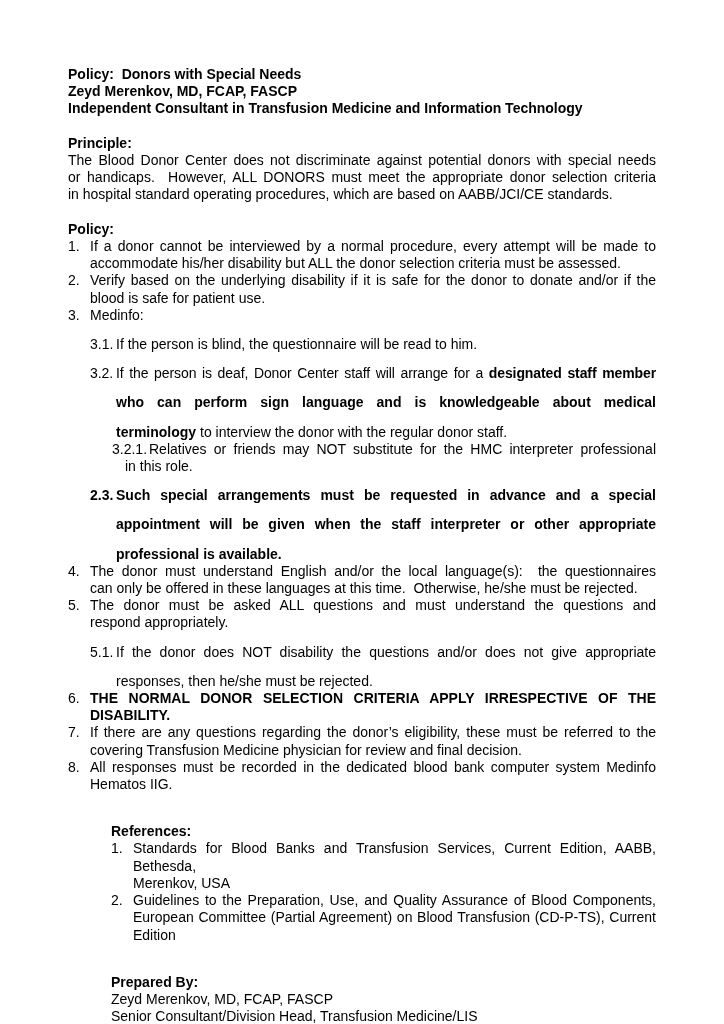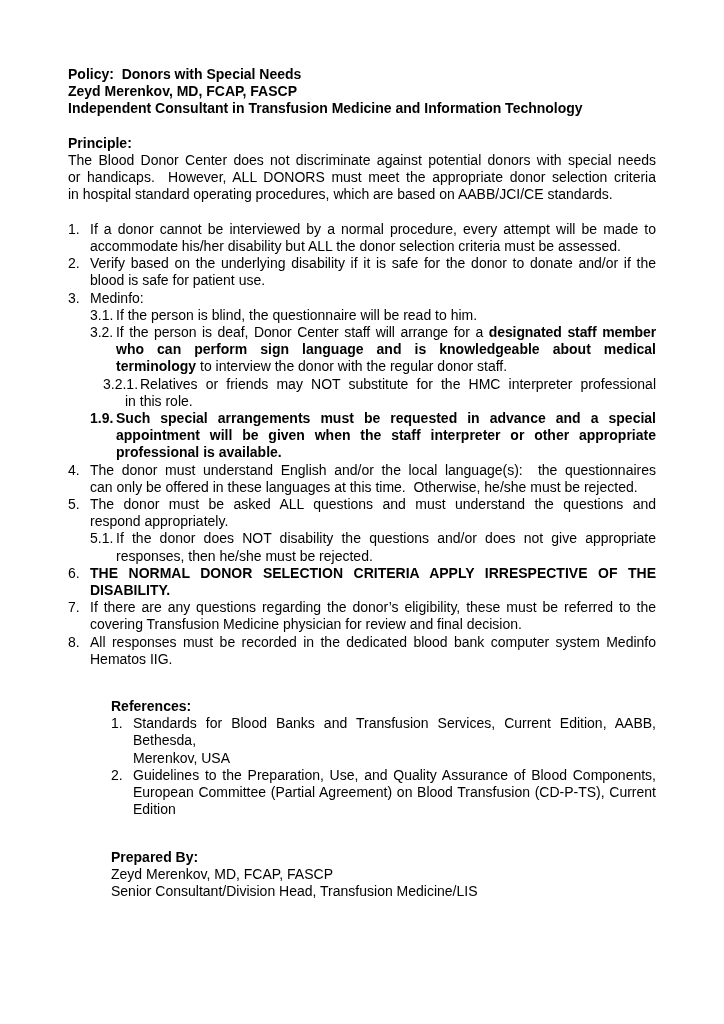--- a/index.html
+++ b/index.html
@@ -8,22 +8,22 @@
     color:#000; font-family:"Liberation Sans","DejaVu Sans",sans-serif;
     font-size:14px; line-height:17.2px; overflow:hidden;
   }
   .content { position:absolute; left:68px; top:66px; width:588px; }
   .ln { min-height:17.2px; }
   .b { font-weight:bold; }
   .j { text-align:justify; text-align-last:justify; }
   .sgap { margin-top:17.2px; }
   .bgap { margin-top:30px;margin-left:43px; }
   .l1 { position:relative; padding-left:22px; }
-  .l2 { position:relative; margin-left:22px; padding-left:26px; }
-  .l3a { position:relative; margin-left:35px; padding-left:37px; }
+  .l2 { position:relative; margin-left:22px; padding-left:26px;margin-top:12px; }
+  .l3a { position:relative; margin-left:44px; padding-left:37px; }
   .l3b { margin-left:57px; }
   .num { position:absolute; left:0; top:0; }
   .tight { letter-spacing:-0.1px; }
 </style>
 </head>
 <body>
 
 <div class="page">
   <div class="content">
 
@@ -34,20 +34,21 @@
     </div>
 
     <div class="sgap">
       <div class="ln b">Principle:</div>
       <div class="ln j">The Blood Donor Center does not discriminate against potential donors with special needs</div>
       <div class="ln j">or handicaps.&nbsp; However, ALL DONORS must meet the appropriate donor selection criteria</div>
       <div class="ln">in hospital standard operating procedures, which are based on AABB/JCI/CE standards.</div>
     </div>
 
     <div class="sgap">
+      <div class="ln b">Policy:</div>
 
       <div>
         <div class="ln l1 j"><span class="num">1.</span><span>If a donor cannot be interviewed by a normal procedure, every attempt will be made to</span></div>
         <div class="ln l1">accommodate his/her disability but ALL the donor selection criteria must be assessed.</div>
       </div>
 
       <div>
         <div class="ln l1 j"><span class="num">2.</span><span>Verify based on the underlying disability if it is safe for the donor to donate and/or if the</span></div>
         <div class="ln l1">blood is safe for patient use.</div>
       </div>
@@ -65,21 +66,21 @@
         <div class="ln l2 j b">who can perform sign language and is knowledgeable about medical</div>
         <div class="ln l2"><span class="b">terminology</span><span> to interview the donor with the regular donor staff.</span></div>
       </div>
 
       <div>
         <div class="ln l3a j"><span class="num">3.2.1.</span><span>Relatives or friends may NOT substitute for the HMC interpreter professional</span></div>
         <div class="ln l3b">in this role.</div>
       </div>
 
       <div class="b">
-        <div class="ln l2 j"><span class="num">1.9.</span><span>Such special arrangements must be requested in advance and a special</span></div>
+        <div class="ln l2 j"><span class="num">2.3.</span><span>Such special arrangements must be requested in advance and a special</span></div>
         <div class="ln l2 j">appointment will be given when the staff interpreter or other appropriate</div>
         <div class="ln l2">professional is available.</div>
       </div>
 
       <div>
         <div class="ln l1 j"><span class="num">4.</span><span>The donor must understand English and/or the local language(s):&nbsp; the questionnaires</span></div>
         <div class="ln l1">can only be offered in these languages at this time.&nbsp; Otherwise, he/she must be rejected.</div>
       </div>
 
       <div>

